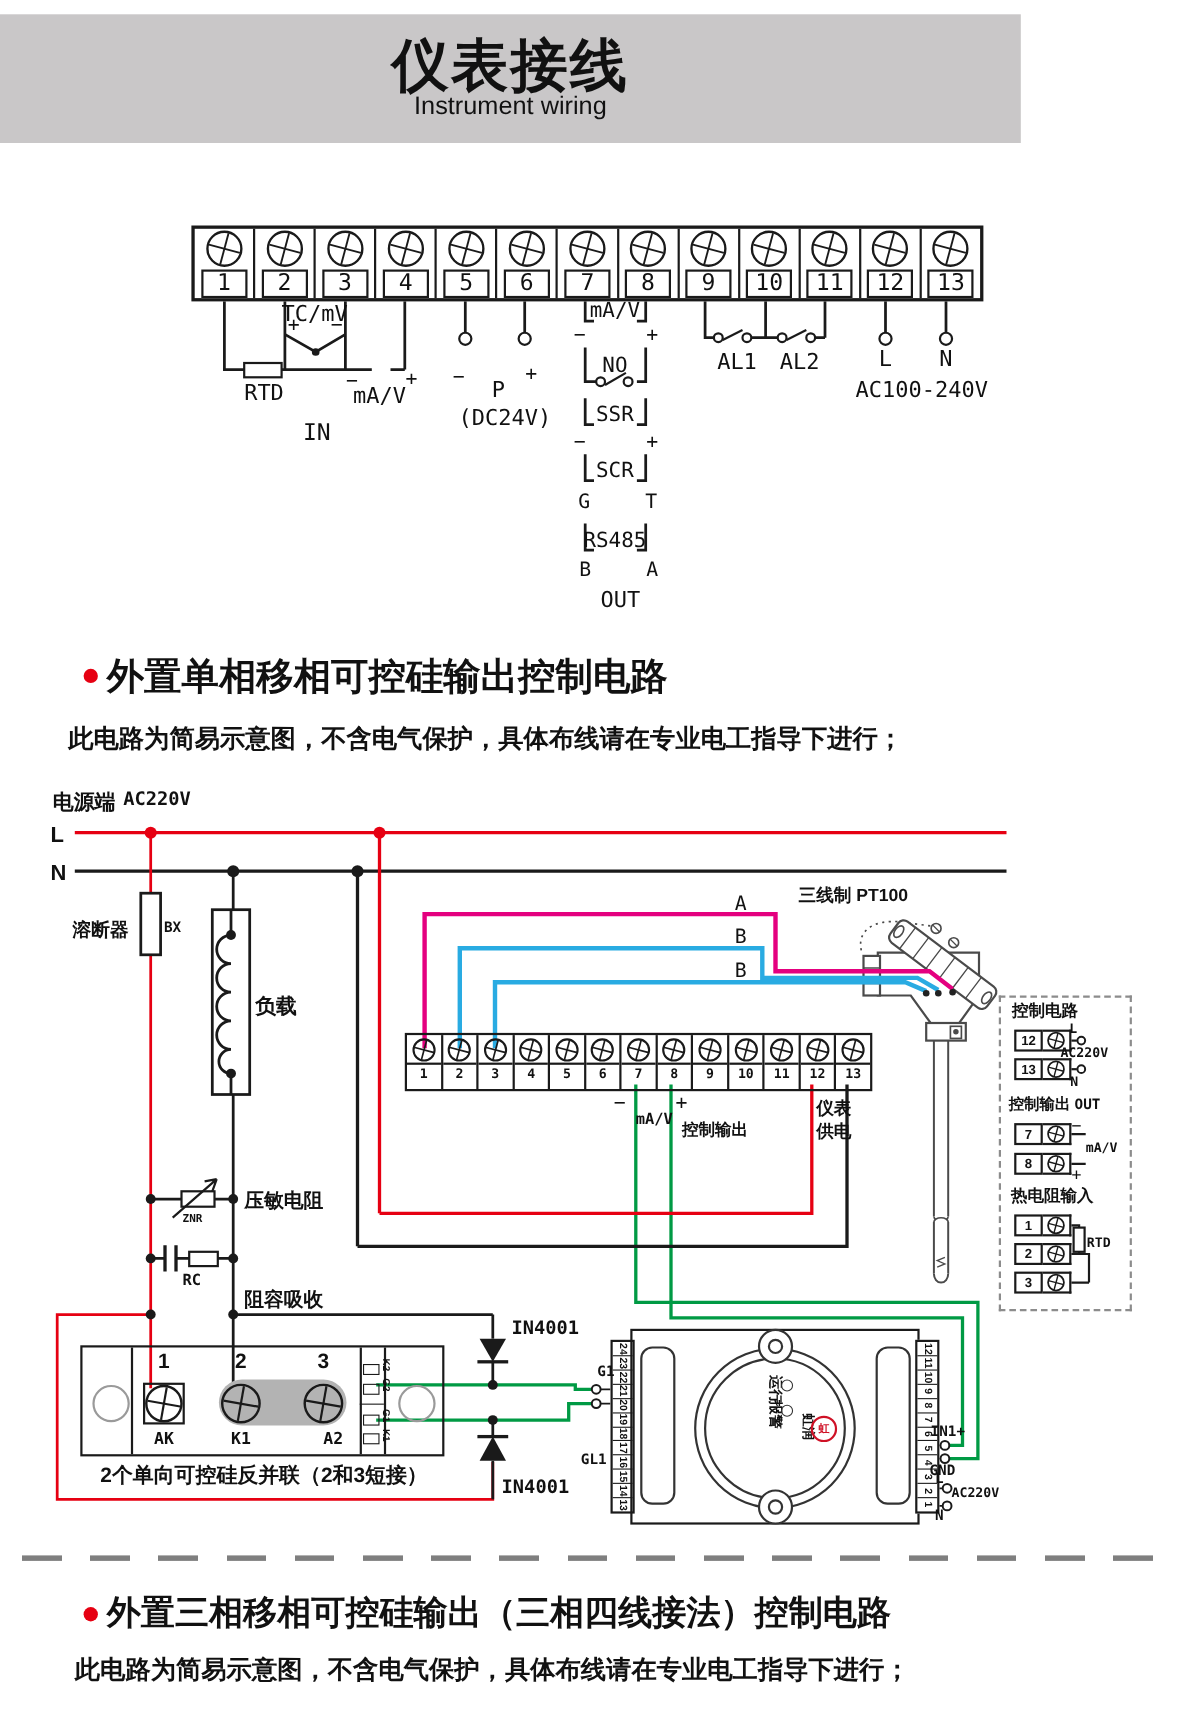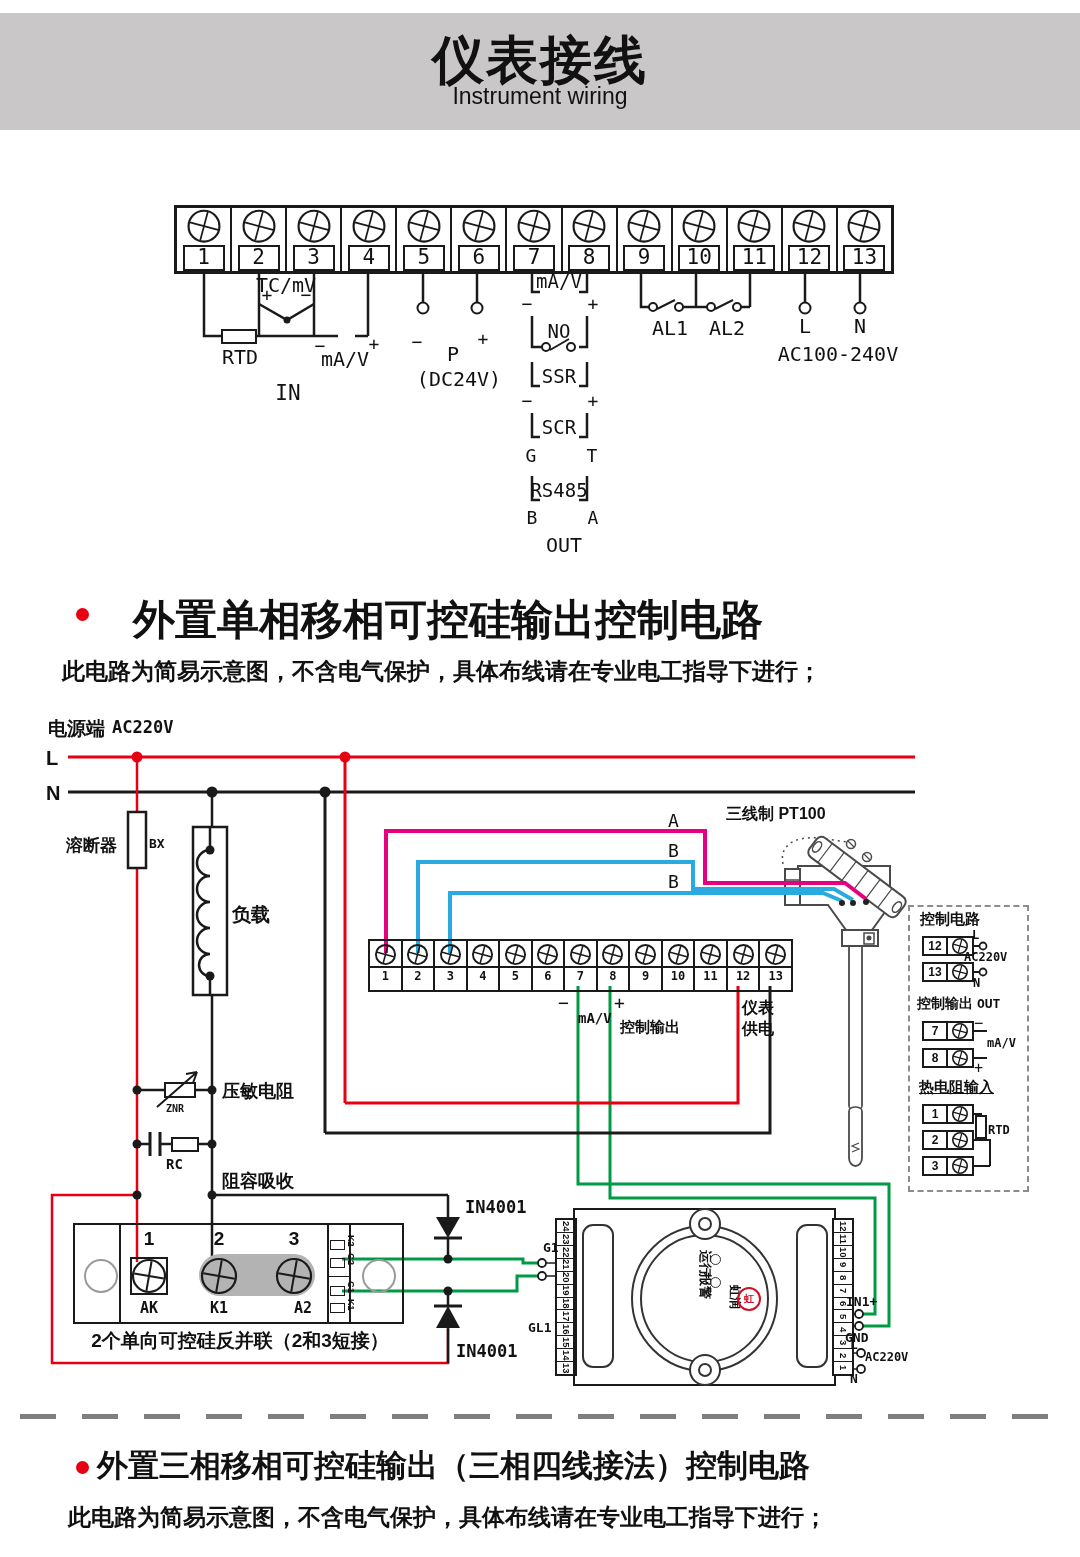--- a/index.html
+++ b/index.html
@@ -3,21 +3,21 @@
 <meta charset="utf-8">
 <style>
   html,body{margin:0;padding:0;background:#fff;}
   #page{position:relative;width:1080px;height:1557px;background:#fff;overflow:hidden;
         font-family:"Liberation Sans",sans-serif;color:#111;}
   .abs{position:absolute;}
   .cnb{font-family:"Liberation Sans",sans-serif;font-weight:bold;color:#111;white-space:nowrap;}
   .mono{font-family:"DejaVu Sans Mono",monospace;color:#111;white-space:nowrap;}
   .monob{font-family:"DejaVu Sans Mono",monospace;font-weight:bold;color:#111;white-space:nowrap;}
   
-  #band{left:0;top:13px;width:1080px;height:117px;background:#c9c7c8;display:flex;flex-direction:column;align-items:center;justify-content:center;}
+  #band{left:0;top:13px;width:928px;height:117px;background:#c9c7c8;display:flex;flex-direction:column;align-items:center;justify-content:center;}
   #band h1{margin:0;font-size:52px;font-weight:bold;letter-spacing:2px;line-height:1.05;}
   #band .sub{font-size:23px;margin-top:-4px;}
   
   #bigblock{left:174px;top:205px;width:714px;height:63px;border:3px solid #1a1a1a;display:flex;background:#fff;}
   .bcell{flex:1;border-right:2.5px solid #1a1a1a;display:flex;flex-direction:column;align-items:center;}
   .bcell:last-child{border-right:none;}
   .bcell svg{width:40px;height:36px;margin-top:1px;}
   .bnum{display:block;width:38px;height:22px;border:2.5px solid #1a1a1a;text-align:center;
         font-family:"DejaVu Sans Mono",monospace;font-size:21px;line-height:21px;background:#fff;}
   
@@ -407,21 +407,21 @@
         <g transform="rotate(15 22 20)" stroke="#1a1a1a" stroke-width="2">
           <line x1="22" y1="3" x2="22" y2="37"></line>
             <line x1="5" y1="20" x2="39" y2="20"></line>
         </g>
       </svg>
       <span class="bnum bind-item">13</span>
     </div>
     </div>
 
   <div class="abs bullet" style="left:76px;top:608px;"></div>
-  <div class="abs cnb" style="left:97px;top:592px;font-size:42px;margin-left:36px;">外置单相移相可控硅输出控制电路</div>
+  <div class="abs cnb" style="left:97px;top:592px;font-size:34px;">外置单相移相可控硅输出控制电路</div>
   <div class="abs cnb" style="left:62px;top:656px;font-size:23px;">此电路为简易示意图，不含电气保护，具体布线请在专业电工指导下进行；</div>
 
   <div class="abs cnb" style="left:48px;top:716px;font-size:19px;">电源端</div>
   <div class="abs monob" style="left:112px;top:717px;font-size:17px;">AC220V</div>
   <div class="abs cnb" style="left:66px;top:834px;font-size:17px;">溶断器</div>
   <div class="abs monob" style="left:149px;top:836px;font-size:13px;">BX</div>
   <div class="abs cnb" style="left:232px;top:902px;font-size:19px;">负载</div>
   <div class="abs cnb" style="left:222px;top:1079px;font-size:18px;">压敏电阻</div>
   <div class="abs monob" style="left:166px;top:1103px;font-size:10px;text-align:center;">ZNR</div>
   <div class="abs cnb" style="left:222px;top:1133px;font-size:18px;margin-top:36px;">阻容吸收</div>
@@ -768,21 +768,21 @@
           <g transform="rotate(15 10 10)" stroke="#1a1a1a" stroke-width="1.4">
             <line x1="10" y1="2" x2="10" y2="18"></line>
             <line x1="2" y1="10" x2="18" y2="10"></line>
           </g>
         </svg>
       </span>
   </div>
   <span class="abs mono" style="left:974px;top:1014px;font-size:15px;">−</span>
   <span class="abs mono" style="left:974px;top:1059px;font-size:15px;">+</span>
   <span class="abs monob" style="left:987px;top:1036px;font-size:12px;">mA/V</span>
-  <span class="abs cnb" style="left:919px;top:1078px;font-size:15px;text-decoration:underline;">热电阻输入</span>
+  <span class="abs cnb" style="left:919px;top:1078px;font-size:15px;">热电阻输入</span>
   <div class="abs prow" style="left:922px;top:1104px;">
     <span class="pnum">1</span>
     <span class="pscrew">
         <svg viewBox="0 0 20 20">
           <circle cx="10" cy="10" r="8" fill="none" stroke="#1a1a1a" stroke-width="1.8"></circle>
           <g transform="rotate(15 10 10)" stroke="#1a1a1a" stroke-width="1.4">
             <line x1="10" y1="2" x2="10" y2="18"></line>
             <line x1="2" y1="10" x2="18" y2="10"></line>
           </g>
         </svg>

